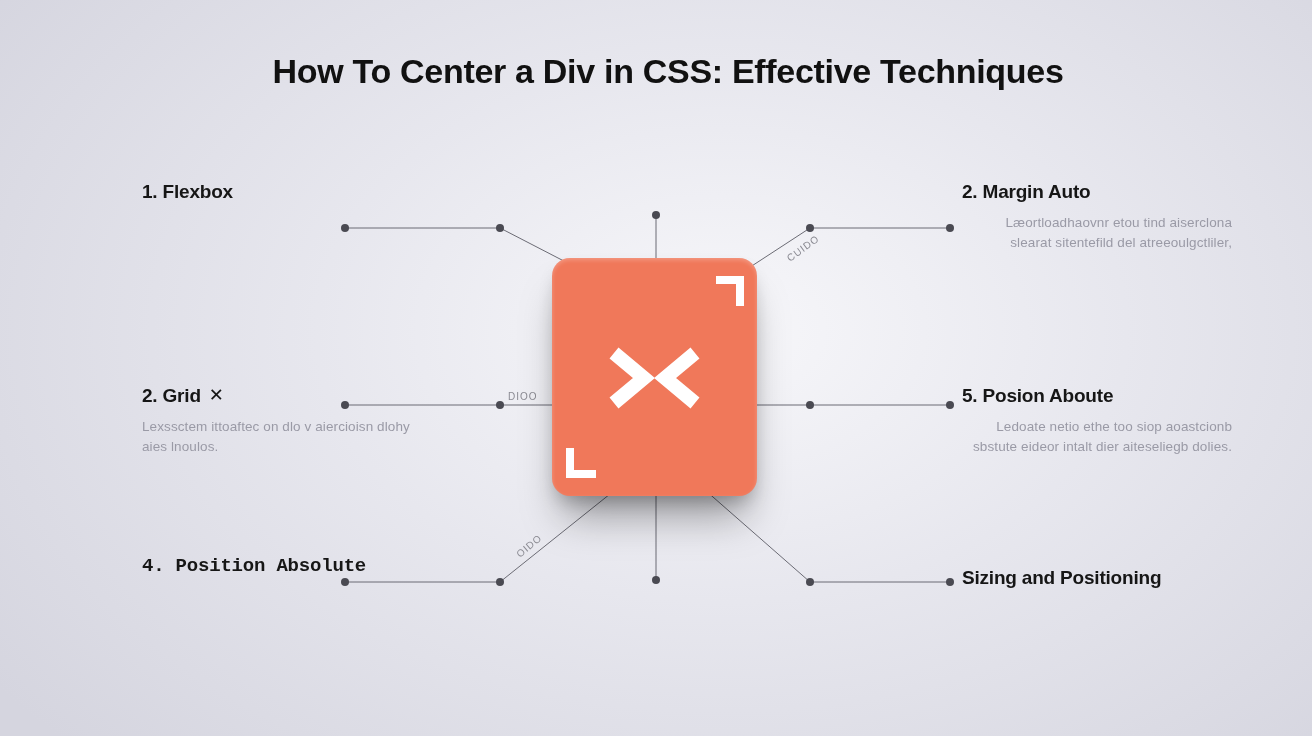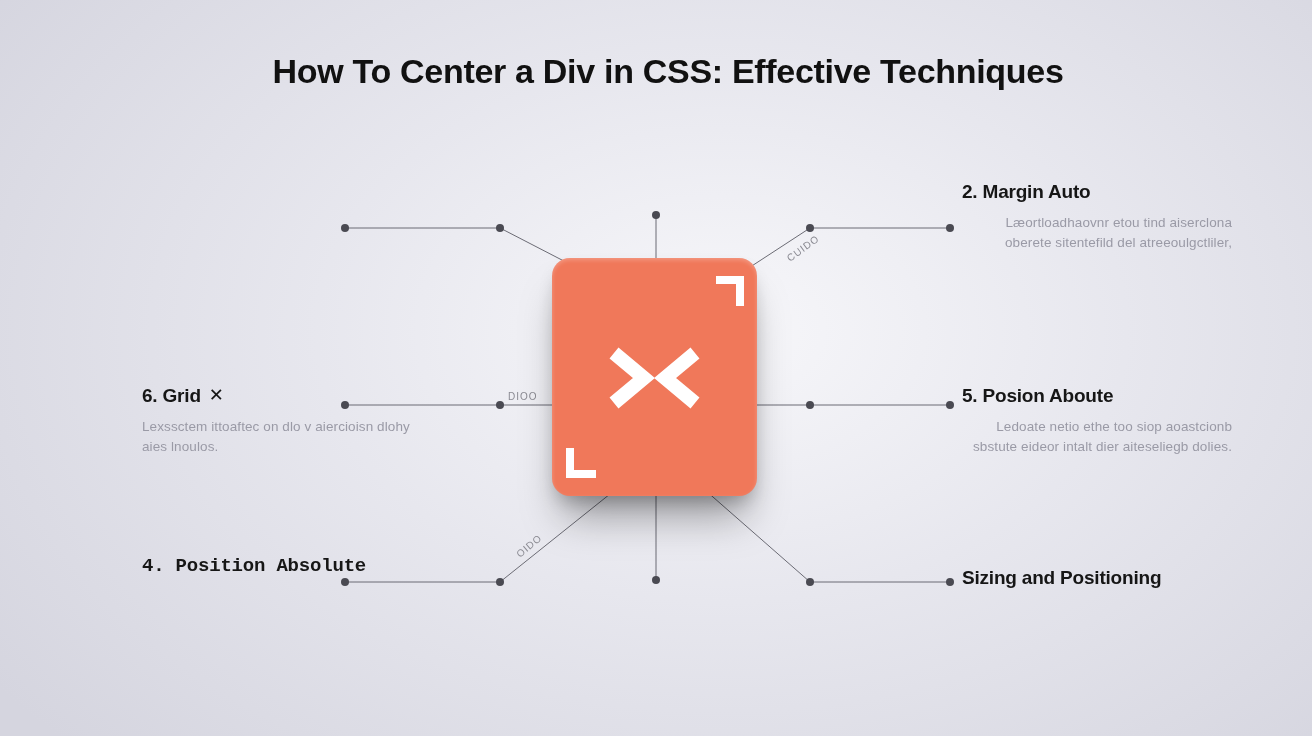--- a/index.html
+++ b/index.html
@@ -144,37 +144,38 @@
     <path d="M 168 22 L 188 22 L 188 44" stroke="#fff" stroke-width="8" fill="none" stroke-linecap="square"></path>
 
     <path d="M 18 194 L 18 216 L 40 216" stroke="#fff" stroke-width="8" fill="none" stroke-linecap="square"></path>
 
     <path d="M 62 95 L 92 120 L 62 145" stroke="#fff" stroke-width="14" fill="none" stroke-linejoin="miter" stroke-linecap="butt"></path>
     <path d="M 143 95 L 113 120 L 143 145" stroke="#fff" stroke-width="14" fill="none" stroke-linejoin="miter" stroke-linecap="butt"></path>
   </svg>
 </div>
 
 <div class="item" style="left:142px; top:181px;">
+  <div class="heading">1.  Flexbox</div>
 </div>
 
 <div class="item" style="left:142px; top:385px;">
   <div class="heading">
-    <span>6. Grid</span>
+    <span>2. Grid</span>
     <span class="grid-icon">✕</span>
   </div>
   <div class="desc">Lexssctem ittoaftec on dlo v aiercioisn dlohy aies lnoulos.</div>
 </div>
 
 <div class="item" style="left:142px; top:555px;font-family:Liberation Mono, monospace;">
   <div class="heading">4.  Position Absolute</div>
 </div>
 
 <div class="item right" style="left:962px; top:181px;">
   <div class="heading">2. Margin Auto</div>
-  <div class="desc">Læortloadhaovnr etou tind aiserclona oberete sitentefild del atreeoulgctliler,</div>
+  <div class="desc">Læortloadhaovnr etou tind aiserclona slearat sitentefild del atreeoulgctliler,</div>
 </div>
 
 <div class="item right" style="left:962px; top:385px;">
   <div class="heading">5.  Posion Aboute</div>
   <div class="desc">Ledoate netio ethe too siop aoastcionb sbstute eideor intalt dier aiteseliegb dolies.</div>
 </div>
 
 <div class="item right" style="left:962px; top:567px;">
   <div class="heading">Sizing and Positioning</div>
 </div>

